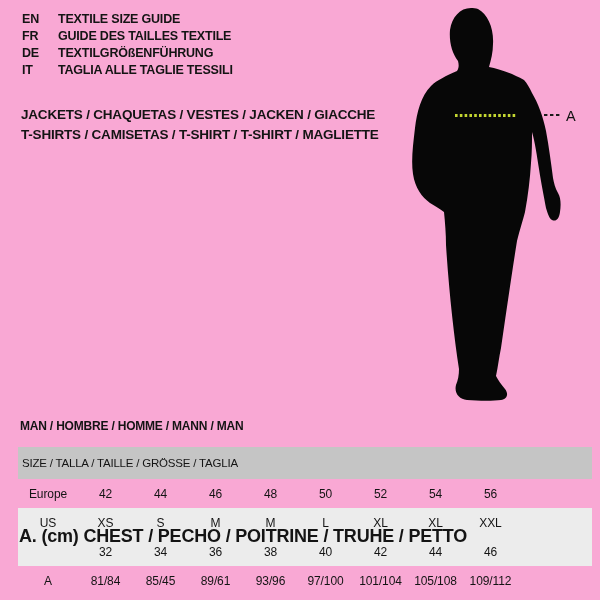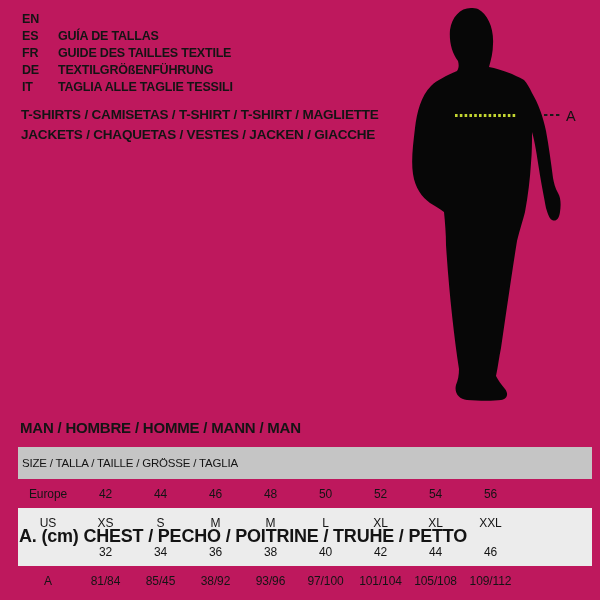--- a/index.html
+++ b/index.html
@@ -1,30 +1,30 @@
 <!DOCTYPE html>
 <html><head>
 <meta charset="utf-8">
 <style>
   html,body{margin:0;padding:0;background:#fff;}
   .canvas{
-    position:relative;width:600px;height:600px;background:#be185d;overflow:hidden;
+    position:relative;width:600px;height:600px;background:#f9a8d4;overflow:hidden;
     font-family:"Liberation Sans","DejaVu Sans",sans-serif;color:#141414;
   }
   
   .lang-block{position:absolute;left:22px;top:11px;}
   .lang-row{display:flex;height:17px;line-height:17px;font-weight:700;font-size:12.5px;letter-spacing:-0.2px;}
   .lang-code{width:36px;flex:0 0 36px;}
   
   .cat-block{position:absolute;left:21px;top:105px;font-weight:700;font-size:13.5px;line-height:19.5px;letter-spacing:-0.2px;}
   
   .figure{position:absolute;left:390px;top:0;width:210px;height:410px;}
   .figure text{font-family:"Liberation Sans","DejaVu Sans",sans-serif;font-size:14.5px;fill:#111;}
   
-  .man-title{position:absolute;left:20px;top:419px;font-weight:700;font-size:15px;letter-spacing:-0.2px;}
+  .man-title{position:absolute;left:20px;top:419px;font-weight:700;font-size:12px;letter-spacing:-0.2px;}
   
   table.size{
     position:absolute;left:18px;top:447px;width:574px;
     border-collapse:collapse;table-layout:fixed;
     font-size:12px;letter-spacing:-0.1px;font-weight:400;
   }
   table.size td{padding:0;margin:0;text-align:center;height:29px;line-height:16px;white-space:nowrap;overflow:hidden;}
   tr.thead td{background:#c5c5c5;text-align:left;padding-left:4px;height:32px;line-height:15px;font-size:11.5px;letter-spacing:-0.2px;}
   tr.band td{background:#ececec;margin-top:28px;}
   td.rowlabel{text-align:left;padding-left:3px;}
@@ -35,42 +35,39 @@
   .footnote{position:absolute;left:19px;top:526px;font-weight:700;font-size:18px;letter-spacing:-0.2px;}
 </style>
 </head>
 <body>
 
 <div class="canvas">
 
   <div class="lang-block">
     <div class="lang-row">
       <span class="lang-code">EN</span>
-    </div>
-    <div class="lang-row">
-      <span class="lang-code">ES</span>
-      <span class="lang-label">GUÍA DE TALLAS</span>
+      <span class="lang-label">TEXTILE SIZE GUIDE</span>
     </div>
     <div class="lang-row">
       <span class="lang-code">FR</span>
       <span class="lang-label">GUIDE DES TAILLES TEXTILE</span>
     </div>
     <div class="lang-row">
       <span class="lang-code">DE</span>
       <span class="lang-label">TEXTILGRÖßENFÜHRUNG</span>
     </div>
     <div class="lang-row">
       <span class="lang-code">IT</span>
       <span class="lang-label">TAGLIA ALLE TAGLIE TESSILI</span>
     </div>
   </div>
 
   <div class="cat-block">
+    <div>JACKETS / CHAQUETAS / VESTES / JACKEN / GIACCHE</div>
     <div>T-SHIRTS / CAMISETAS / T-SHIRT / T-SHIRT / MAGLIETTE</div>
-    <div>JACKETS / CHAQUETAS / VESTES / JACKEN / GIACCHE</div>
   </div>
 
   <svg class="figure" viewBox="390 0 210 410" aria-hidden="true">
     <path d="M 471 8
          C 460 8 452 17 450 30
          C 449 42 452 53 458 61
          C 459 65 459 68 457 71
          C 446 76 437 80 431 86
          C 421 96 417 112 415 128
          C 413 145 411 161 413 174
@@ -158,21 +155,21 @@
         <td>40</td>
         <td>42</td>
         <td>44</td>
         <td>46</td>
         <td></td>
       </tr>
       <tr>
         <td class="rowlabel">A</td>
         <td>81/84</td>
         <td>85/45</td>
-        <td>38/92</td>
+        <td>89/61</td>
         <td>93/96</td>
         <td>97/100</td>
         <td>101/104</td>
         <td>105/108</td>
         <td>109/112</td>
         <td></td>
       </tr>
     </tbody>
   </table>
 

